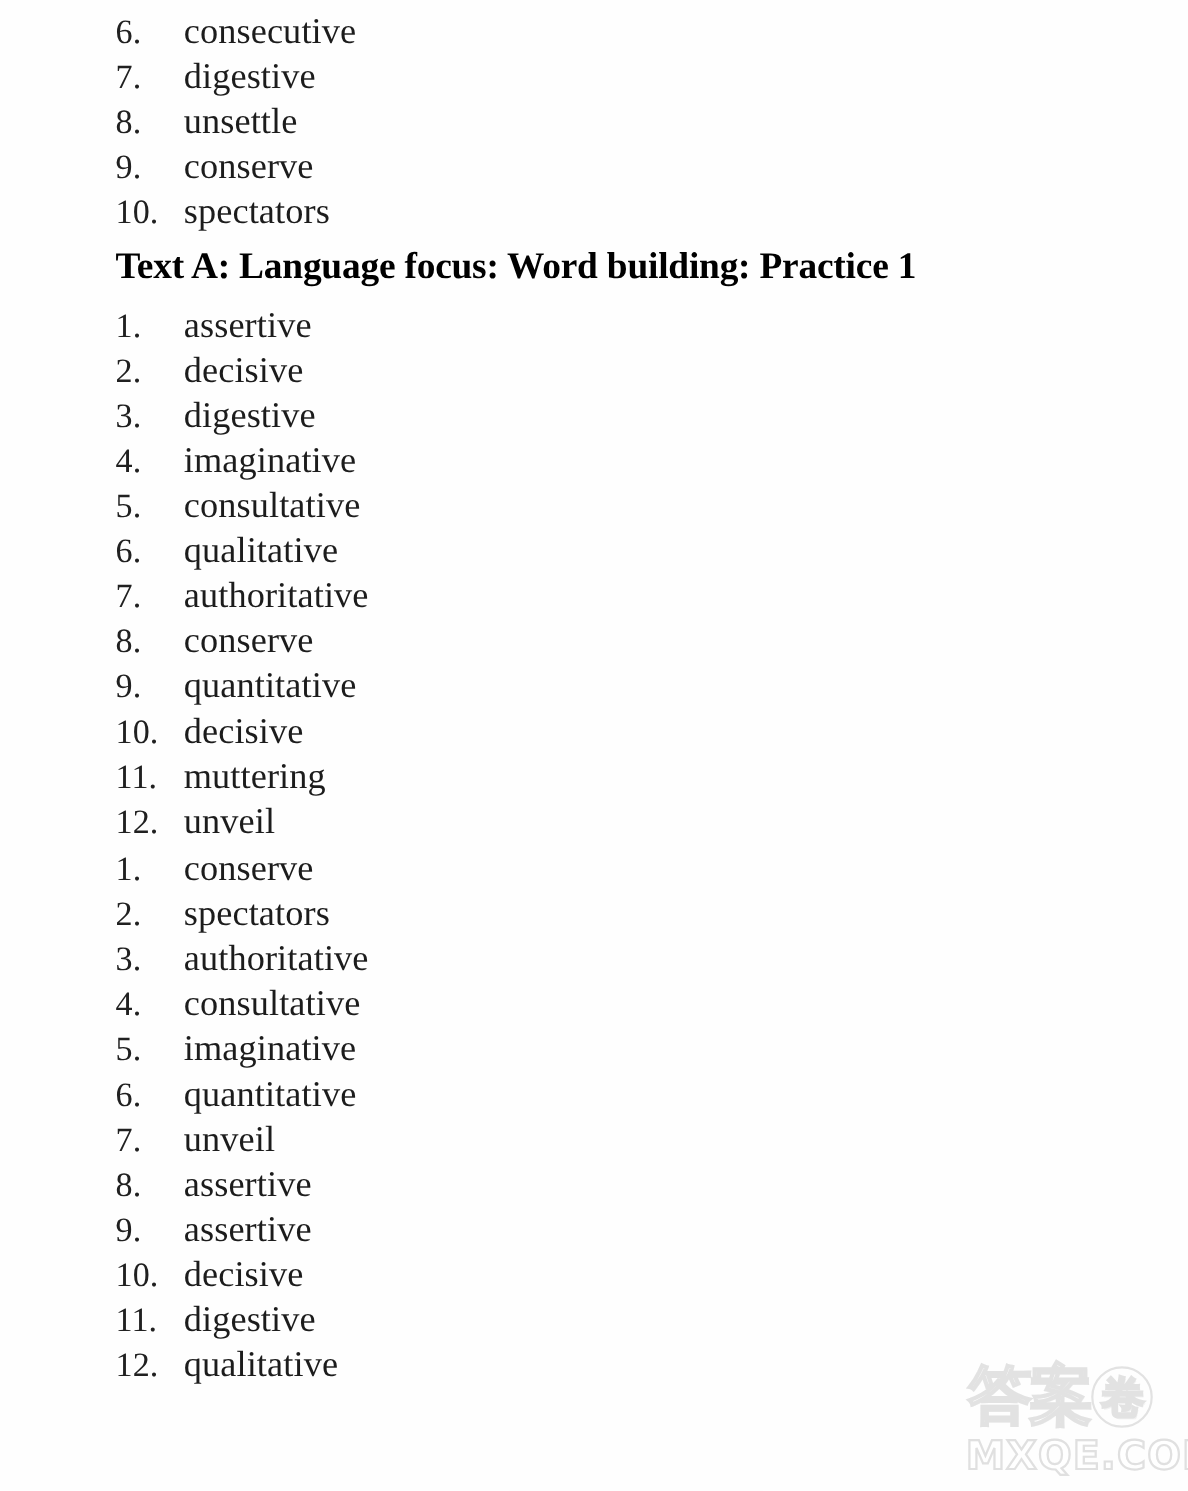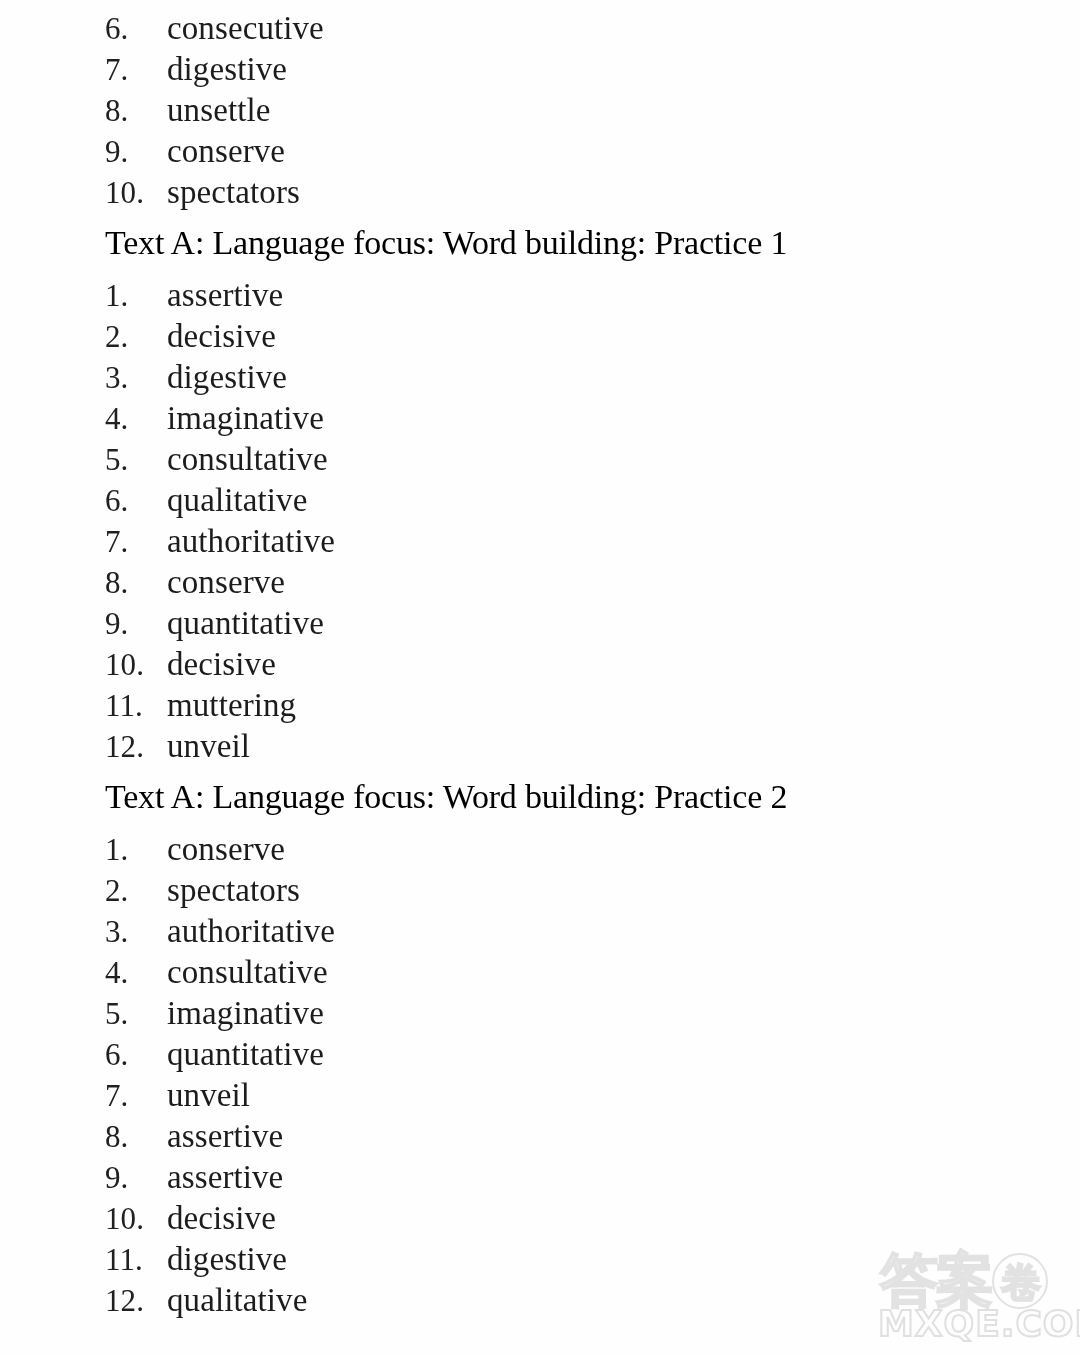--- a/index.html
+++ b/index.html
@@ -52,21 +52,21 @@
     color: #202020;
   }
   .item-word {
     flex: 1 1 auto;
     font-size: 33px;
     color: #1c1c1c;
   }
 
   
   .section-heading {
-    font-weight: normal;
+    font-weight: bold;
     font-size: 34px;
     line-height: 40px;
     letter-spacing: -0.2px;
     color: #000000;
     white-space: nowrap;
   }
   .heading-gap-top { margin-top: 10px; }
   .heading-gap-bottom { margin-bottom: 12px; }
 
   .list-gap-after { margin-bottom: 2px; }
@@ -76,21 +76,21 @@
     position: absolute;
     right: 8px;
     bottom: 8px;
     width: 200px;
     height: 112px;
     pointer-events: none;
     user-select: none;
   }
   .wm-cjk {
     position: absolute;
-    top: 14px;
+    top: 2px;
     left: 8px;
     font-size: 58px;
     line-height: 62px;
     font-family: "DejaVu Sans", sans-serif;
     font-weight: bold;
     color: #ffffff;
     -webkit-text-stroke: 2px #e2e2e2;
     text-shadow: 1px 1px 0 #f2f2f2;
     letter-spacing: -2px;
   }
@@ -194,21 +194,20 @@
       <li class="answer-item">
         <span class="item-number">11.</span>
         <span class="item-word">muttering</span>
       </li>
       <li class="answer-item">
         <span class="item-number">12.</span>
         <span class="item-word">unveil</span>
       </li>
     </ol>
 
-    <div class="section-heading heading-gap-top heading-gap-bottom">Text A: Language focus: Word building: Practice 2</div>
 
     <ol class="answer-list">
       <li class="answer-item">
         <span class="item-number">1.</span>
         <span class="item-word">conserve</span>
       </li>
       <li class="answer-item">
         <span class="item-number">2.</span>
         <span class="item-word">spectators</span>
       </li>

